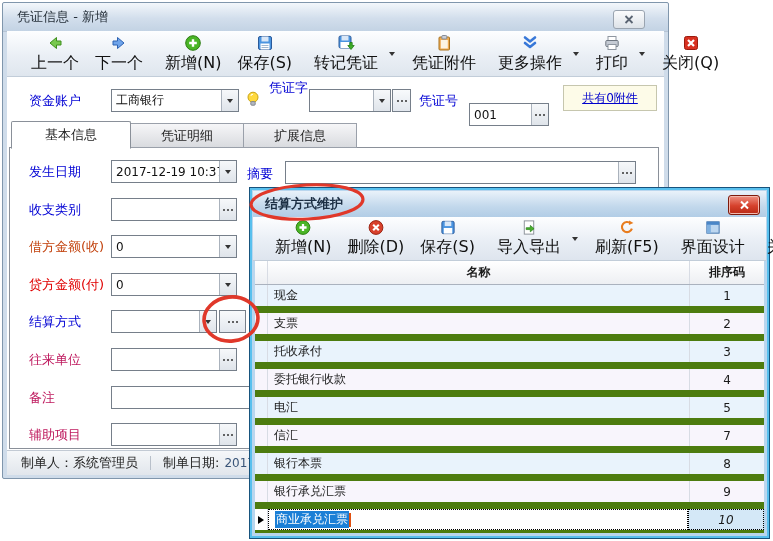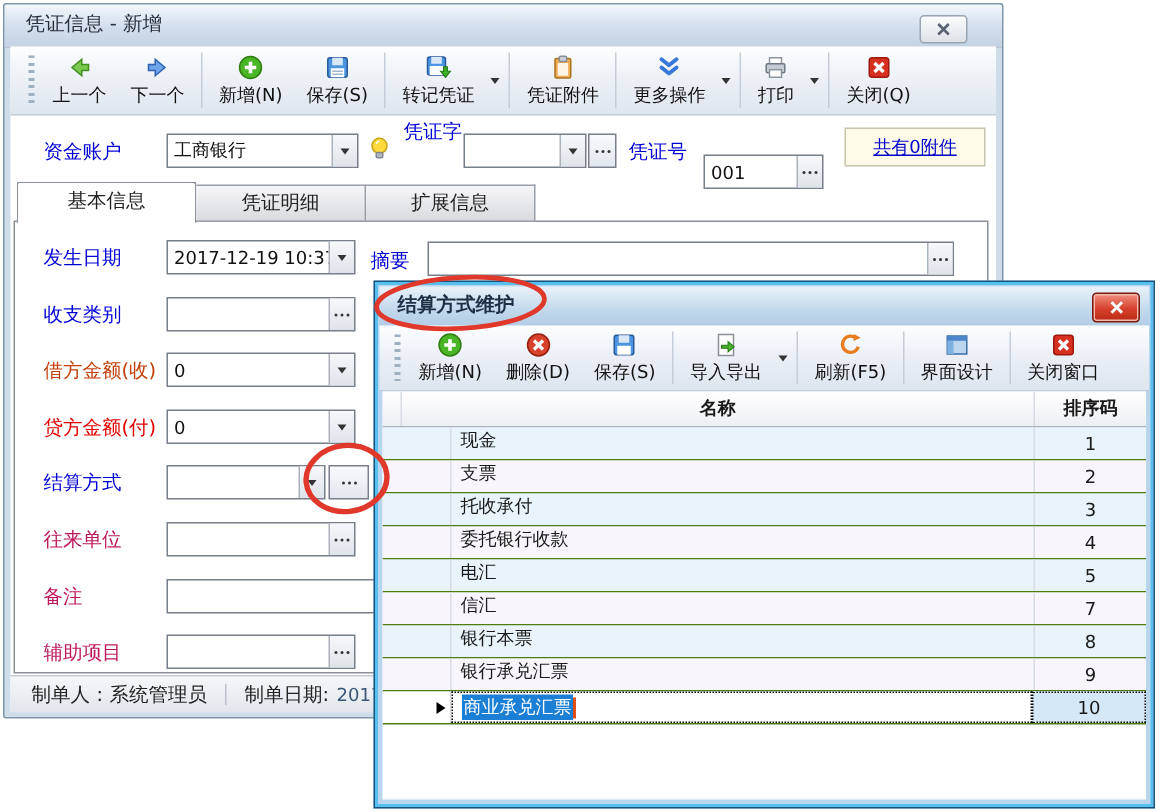--- a/index.html
+++ b/index.html
@@ -19,21 +19,21 @@
   .win-body{position:absolute;left:4px;top:28px;right:4px;bottom:4px;background:#fff;}
 
   
   .toolbar{position:absolute;left:4px;right:4px;top:28px;height:46px;
        background:linear-gradient(#fdfeff,#eaeff5 55%,#dfe6ee);
        border-bottom:1px solid #c2cdd9;display:flex;align-items:stretch;padding-left:12px;box-sizing:border-box;}
   .grip{width:4px;margin:6px 4px 6px 0;
        background:repeating-linear-gradient(#9fb0c0 0 2px,transparent 2px 5px);}
   .tb-btn{display:flex;flex-direction:column;align-items:center;justify-content:center;
        gap:1px;padding:2px 8px;border-radius:3px;white-space:nowrap;}
-  .tb-btn .cap{font-size:12px;color:#111;}
+  .tb-btn .cap{font-size:16px;color:#111;}
   .tb-sep{width:1px;background:#c4cdd8;margin:4px 3px;}
   .tb-caret{display:flex;align-items:center;padding:0 3px;}
   .caret{width:0;height:0;border-left:3.5px solid transparent;border-right:3.5px solid transparent;
        border-top:4px solid #333;}
   .icon{width:18px;height:18px;display:block;}
 
   
   .lbl{position:absolute;font-size:13px;white-space:nowrap;}
   .c-blue{color:#0000d4;} .c-teal{color:#c2410c;} .c-red{color:#e00000;} .c-black{color:#be185d;text-align:center;}
   .fieldbox{position:absolute;height:21px;background:#fff;border:1px solid #767f8a;
@@ -72,29 +72,29 @@
   .ptitle .t{position:absolute;left:12px;top:0;line-height:26px;font-size:13px;font-weight:bold;color:#1c2f44;}
   .pclose{position:absolute;right:6px;top:4px;width:30px;height:18px;border-radius:3px;
        background:linear-gradient(#ef9182,#d6412c 55%,#b92a16);border:1px solid #7e1a0c;
        display:flex;align-items:center;justify-content:center;box-shadow:inset 0 0 0 1px #f3b9ae;}
   .ptoolbar{position:absolute;left:3px;top:29px;right:3px;height:44px;
        background:linear-gradient(#fdfeff,#e9eef5 55%,#dee5ee);border-bottom:1px solid #c2cdd9;
        display:flex;align-items:stretch;padding-left:10px;box-sizing:border-box;}
   .grid{position:absolute;left:5px;top:73px;right:5px;bottom:5px;background:#fff;overflow:hidden;}
   .g-head{display:flex;height:23px;background:linear-gradient(#ffffff,#edeff3);
        border-bottom:1px solid #aab2be;font-weight:bold;}
-  .g-row{display:flex;height:21px;border-bottom:1px solid #4d7c0f;align-items:flex-start;padding-left:33px;}
+  .g-row{display:flex;height:21px;border-bottom:7px solid #4d7c0f;align-items:center;}
   .g-row.alt1{background:#e9f3fc;} .g-row.alt2{background:#f8f5fc;}
   .g-gutter{width:12px;align-self:stretch;border-right:1px solid #d8dce4;display:flex;align-items:center;justify-content:center;}
   .g-name{flex:1;padding-left:6px;display:flex;align-items:center;}
   .g-sort{width:74px;align-self:stretch;border-left:1px solid #d8dce4;display:flex;align-items:center;justify-content:center;}
   .g-head .g-name{justify-content:center;padding-left:0;}
   .g-row.sel{background:#fff;}
   .g-row.sel .g-name{border:1px dotted #000;align-self:stretch;}
-  .g-row.sel .g-sort{border:1px dotted #000;background:#d4e8f7;}
+  .g-row.sel .g-sort{border:1px dotted #000;background:#d4e8f7;font-style:italic;}
   .hl{background:#1b7fd6;color:#fff;padding:0 1px;}
   .cursorbar{display:inline-block;width:2px;height:14px;background:#e05010;vertical-align:middle;}
   .tri-right{width:0;height:0;border-top:4px solid transparent;border-bottom:4px solid transparent;border-left:6px solid #000;}
 
   .annot{position:absolute;left:0;top:0;z-index:50;pointer-events:none;}
 </style>
 </head>
 <body>
 
 <div id="app">

